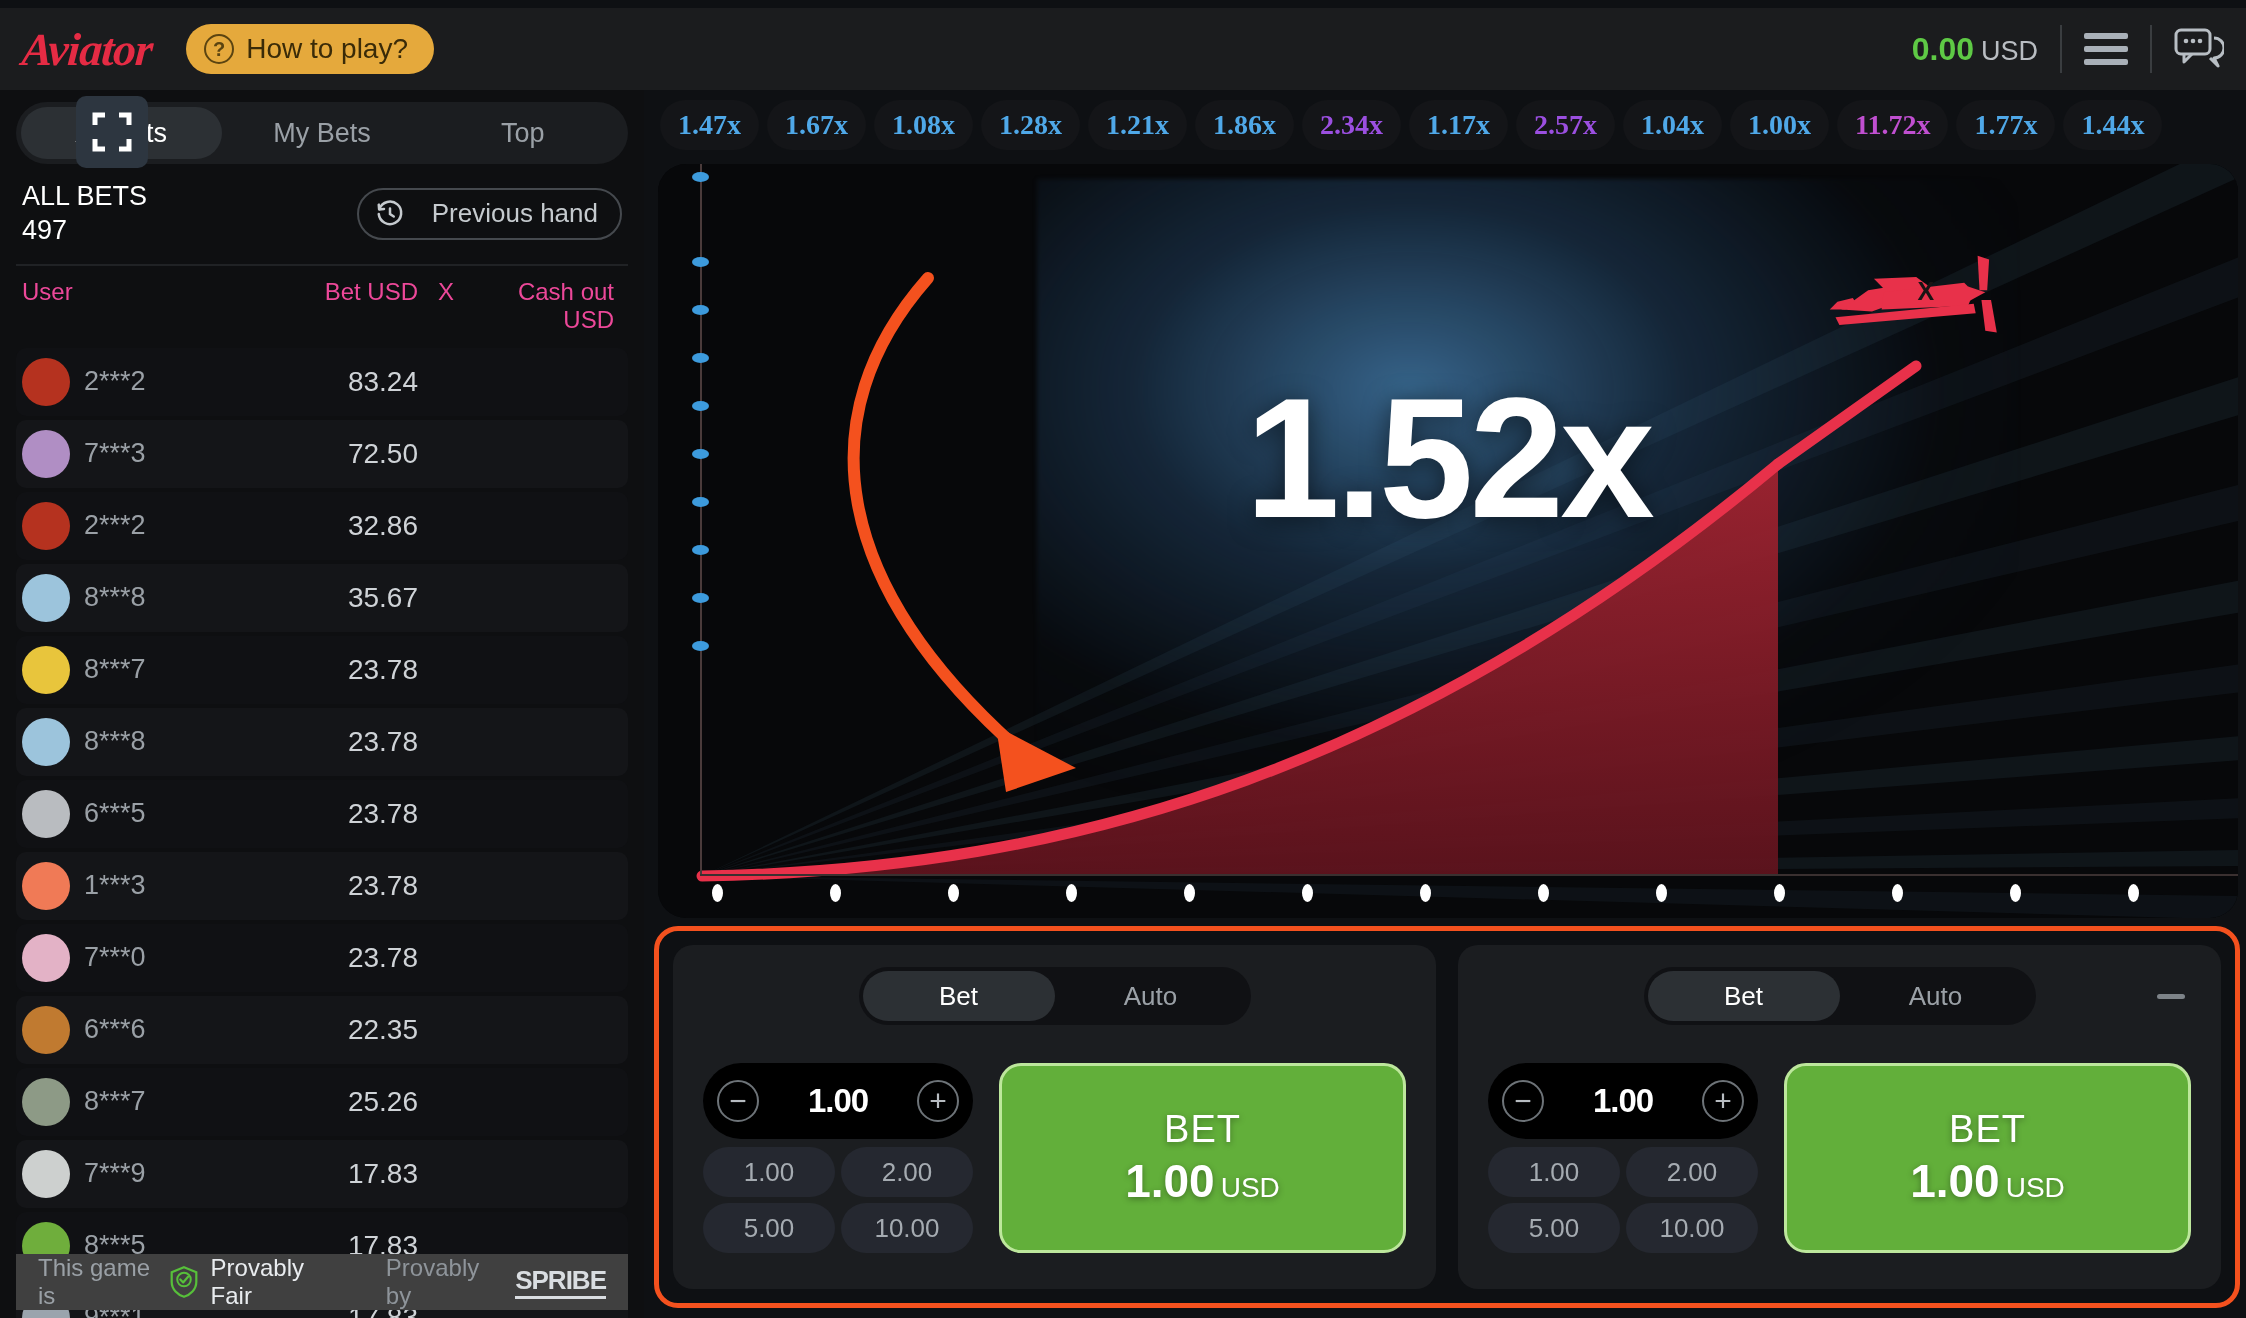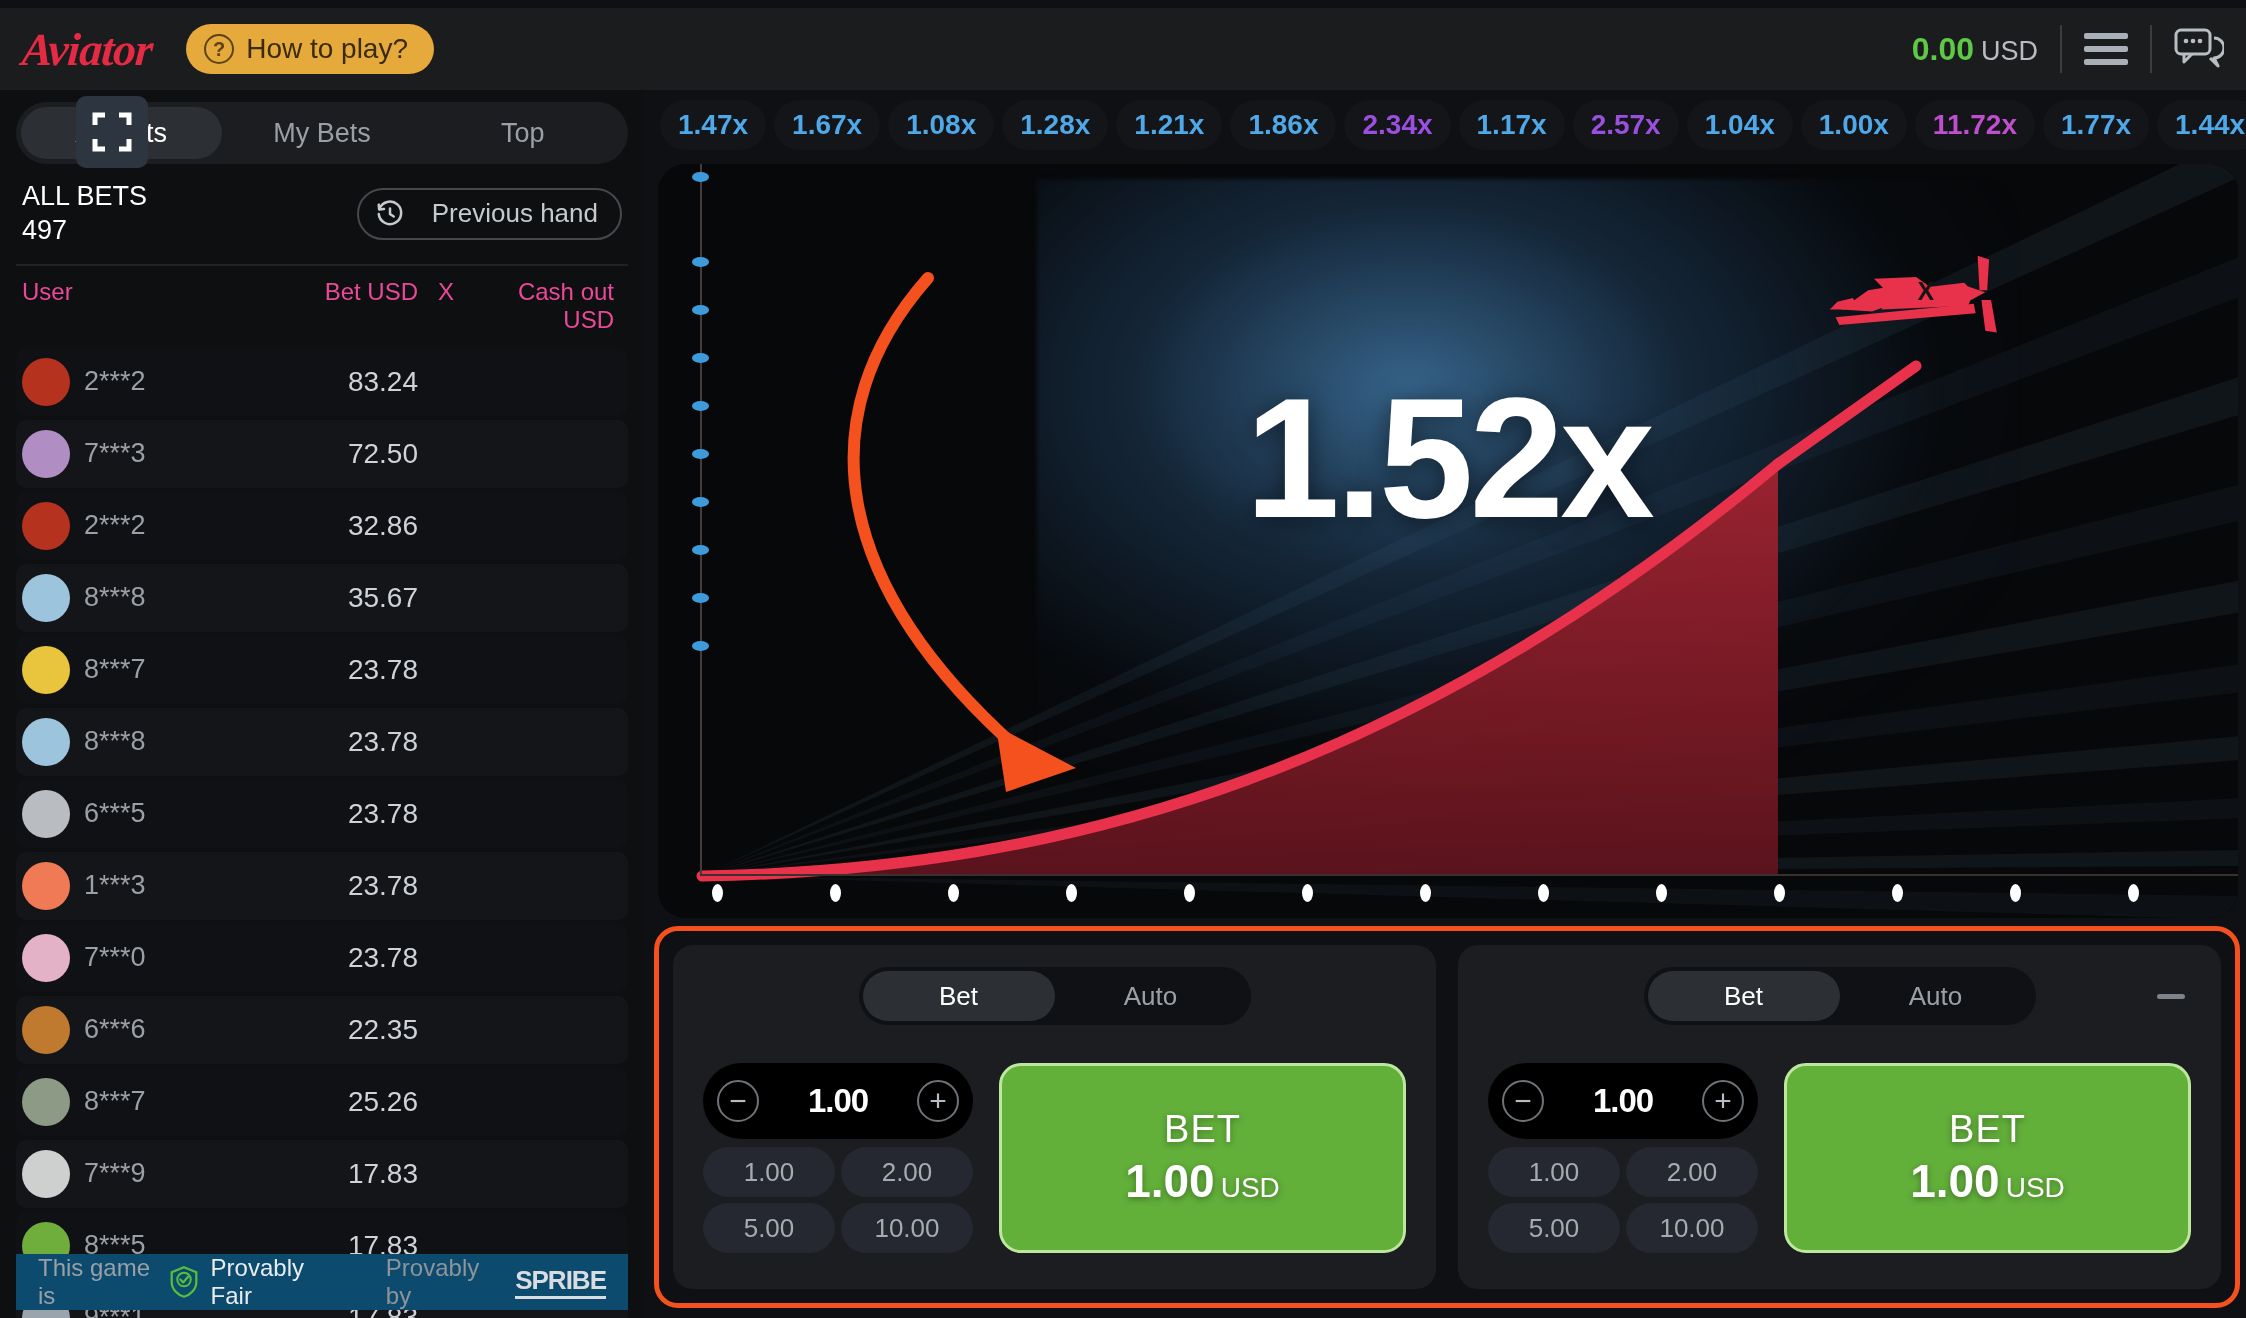--- a/index.html
+++ b/index.html
@@ -81,41 +81,41 @@
   .bet-row {
     display: flex; align-items: center; height: 68px;
     background: #101114; border-radius: 10px; margin-bottom: 4px; padding: 0 6px;
   }
   .bet-row.alt { background: #141518; }
   .avatar { width: 48px; height: 48px; border-radius: 50%; flex: 0 0 48px; }
   .bet-user { font-size: 27px; color: #9aa0a6; margin-left: 14px; width: 174px; }
   .bet-amt { width: 160px; text-align: right; font-size: 28px; color: #cfd3d7; }
   .footer-bar {
     position: absolute; left: 16px; bottom: 8px; width: 612px; height: 56px;
-    background: #0c4a6e; display: flex; align-items: center; padding: 0 22px;
+    background: #404040; display: flex; align-items: center; padding: 0 22px;
     font-size: 24px; color: #9aa0a6; gap: 12px;
   }
   .pf { color: #e9ecef; }
   .shield { width: 30px; height: 32px; }
   .powered { margin-left: 40px; color: #8e949a; }
   .spribe {
     color: #d9dde1; font-weight: bold; font-size: 26px;
     letter-spacing: -1px; border-bottom: 3px solid #d9dde1; margin-left: 8px;
   }
 
   
   #histbar {
     position: absolute; left: 650px; top: 94px; width: 1596px; height: 62px;
     display: flex; align-items: center; gap: 8px; padding-left: 10px;
     background: #0e1013;
   }
   .chip {
     height: 50px; border-radius: 25px; background: #141518;
     display: flex; align-items: center; padding: 0 18px;
-    font-size: 28px; font-weight: bold;
+    font-size: 28px; font-weight: bold; font-family: Liberation Serif, serif;
   }
 
   
   #game {
     position: absolute; left: 658px; top: 164px; width: 1580px; height: 754px;
     border-radius: 28px; overflow: hidden; background: #07080a;
   }
   .rays { position: absolute; inset: 0; }
   .glow {
     position: absolute; left: 24%; top: 2%; width: 62%; height: 82%;

